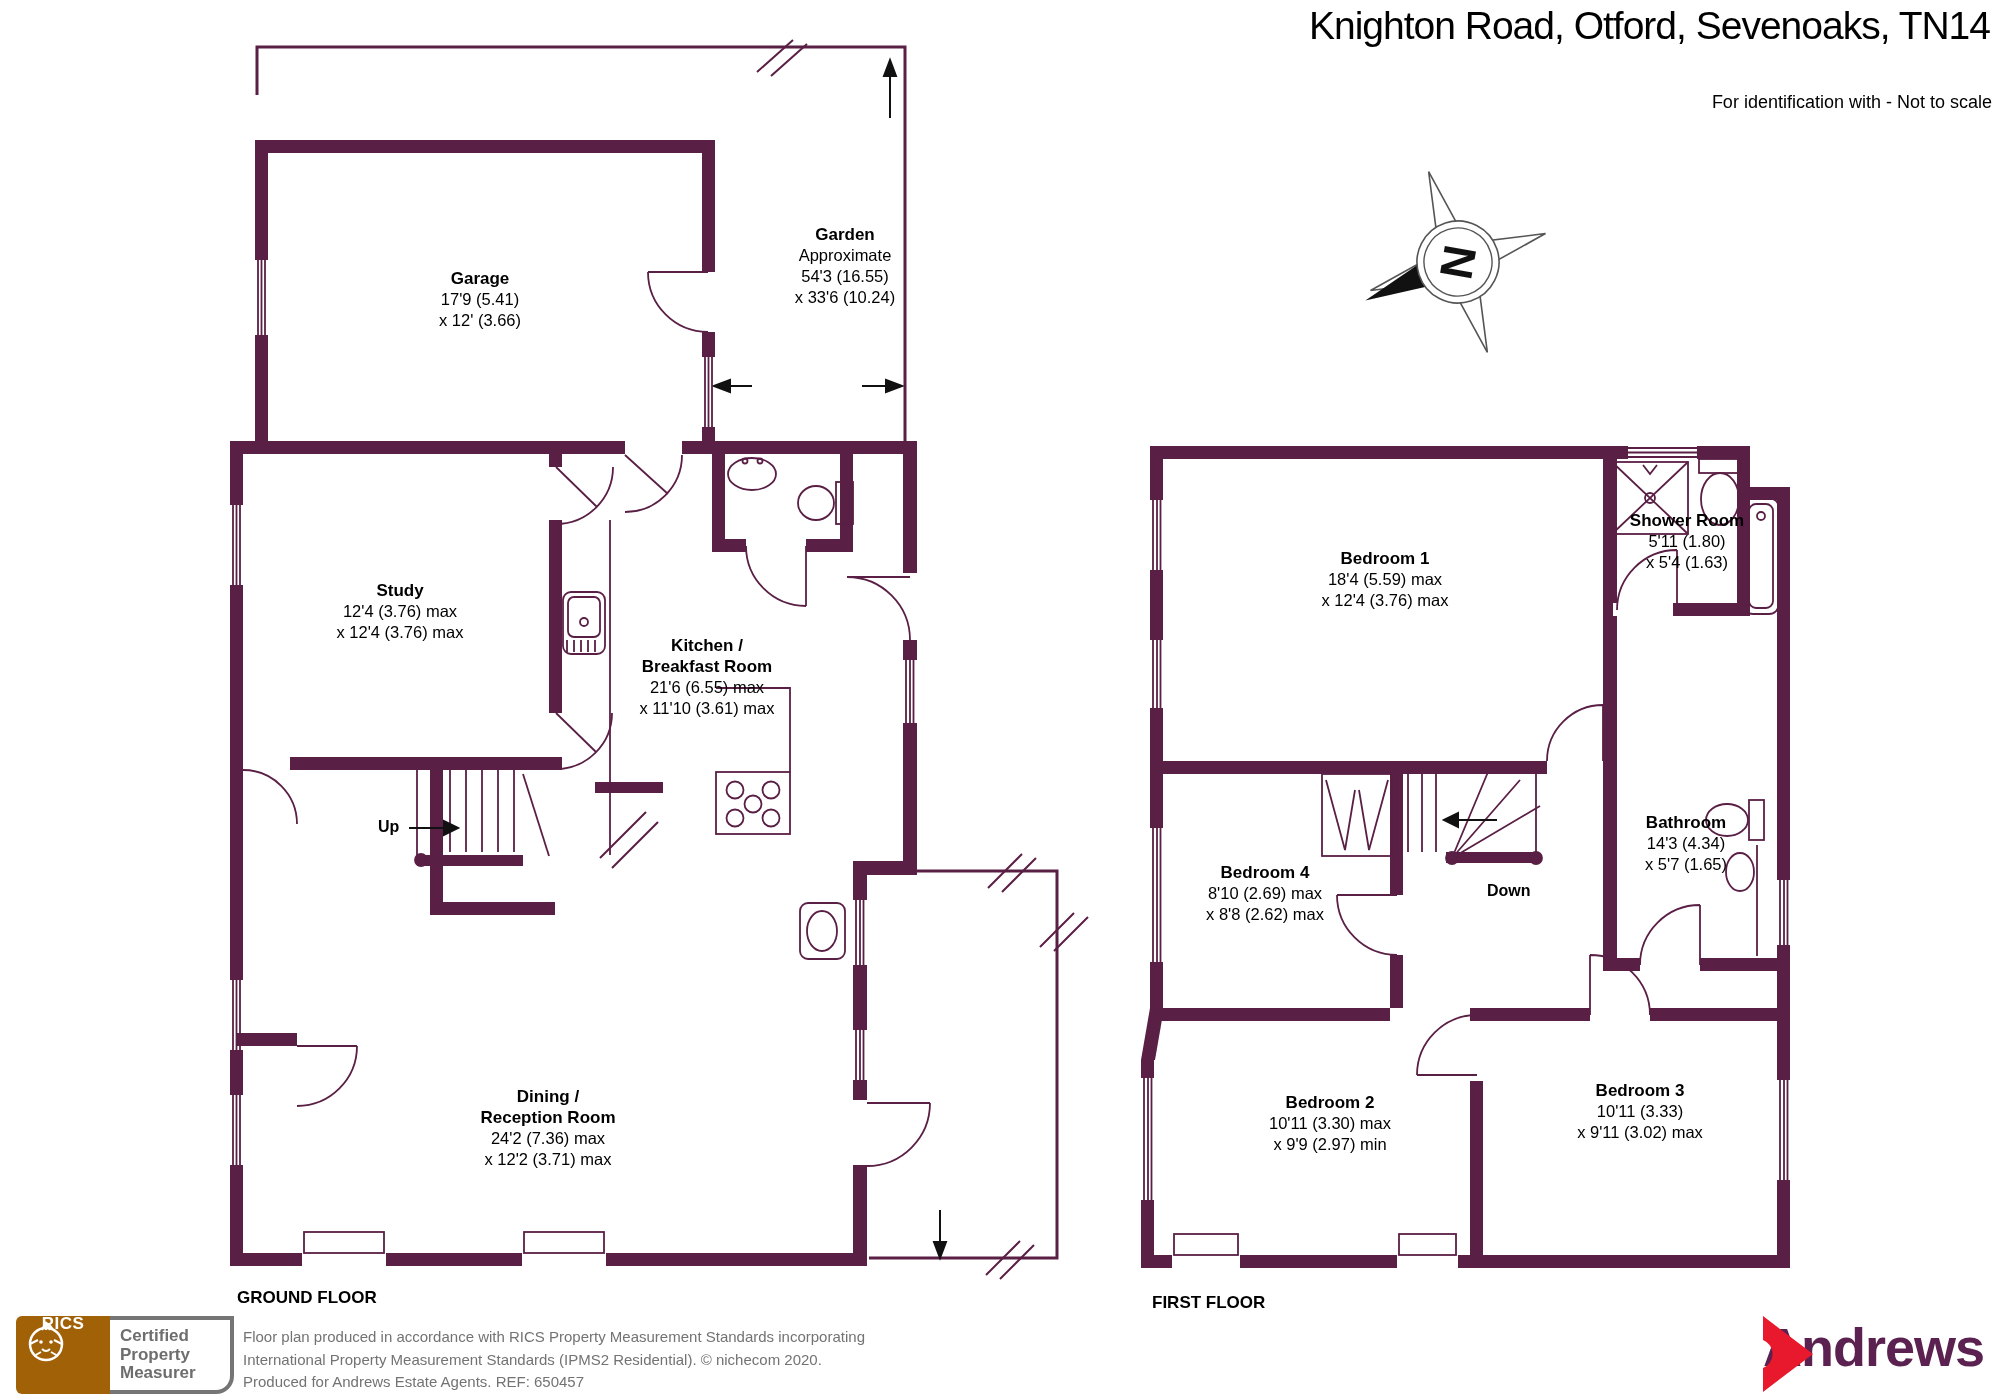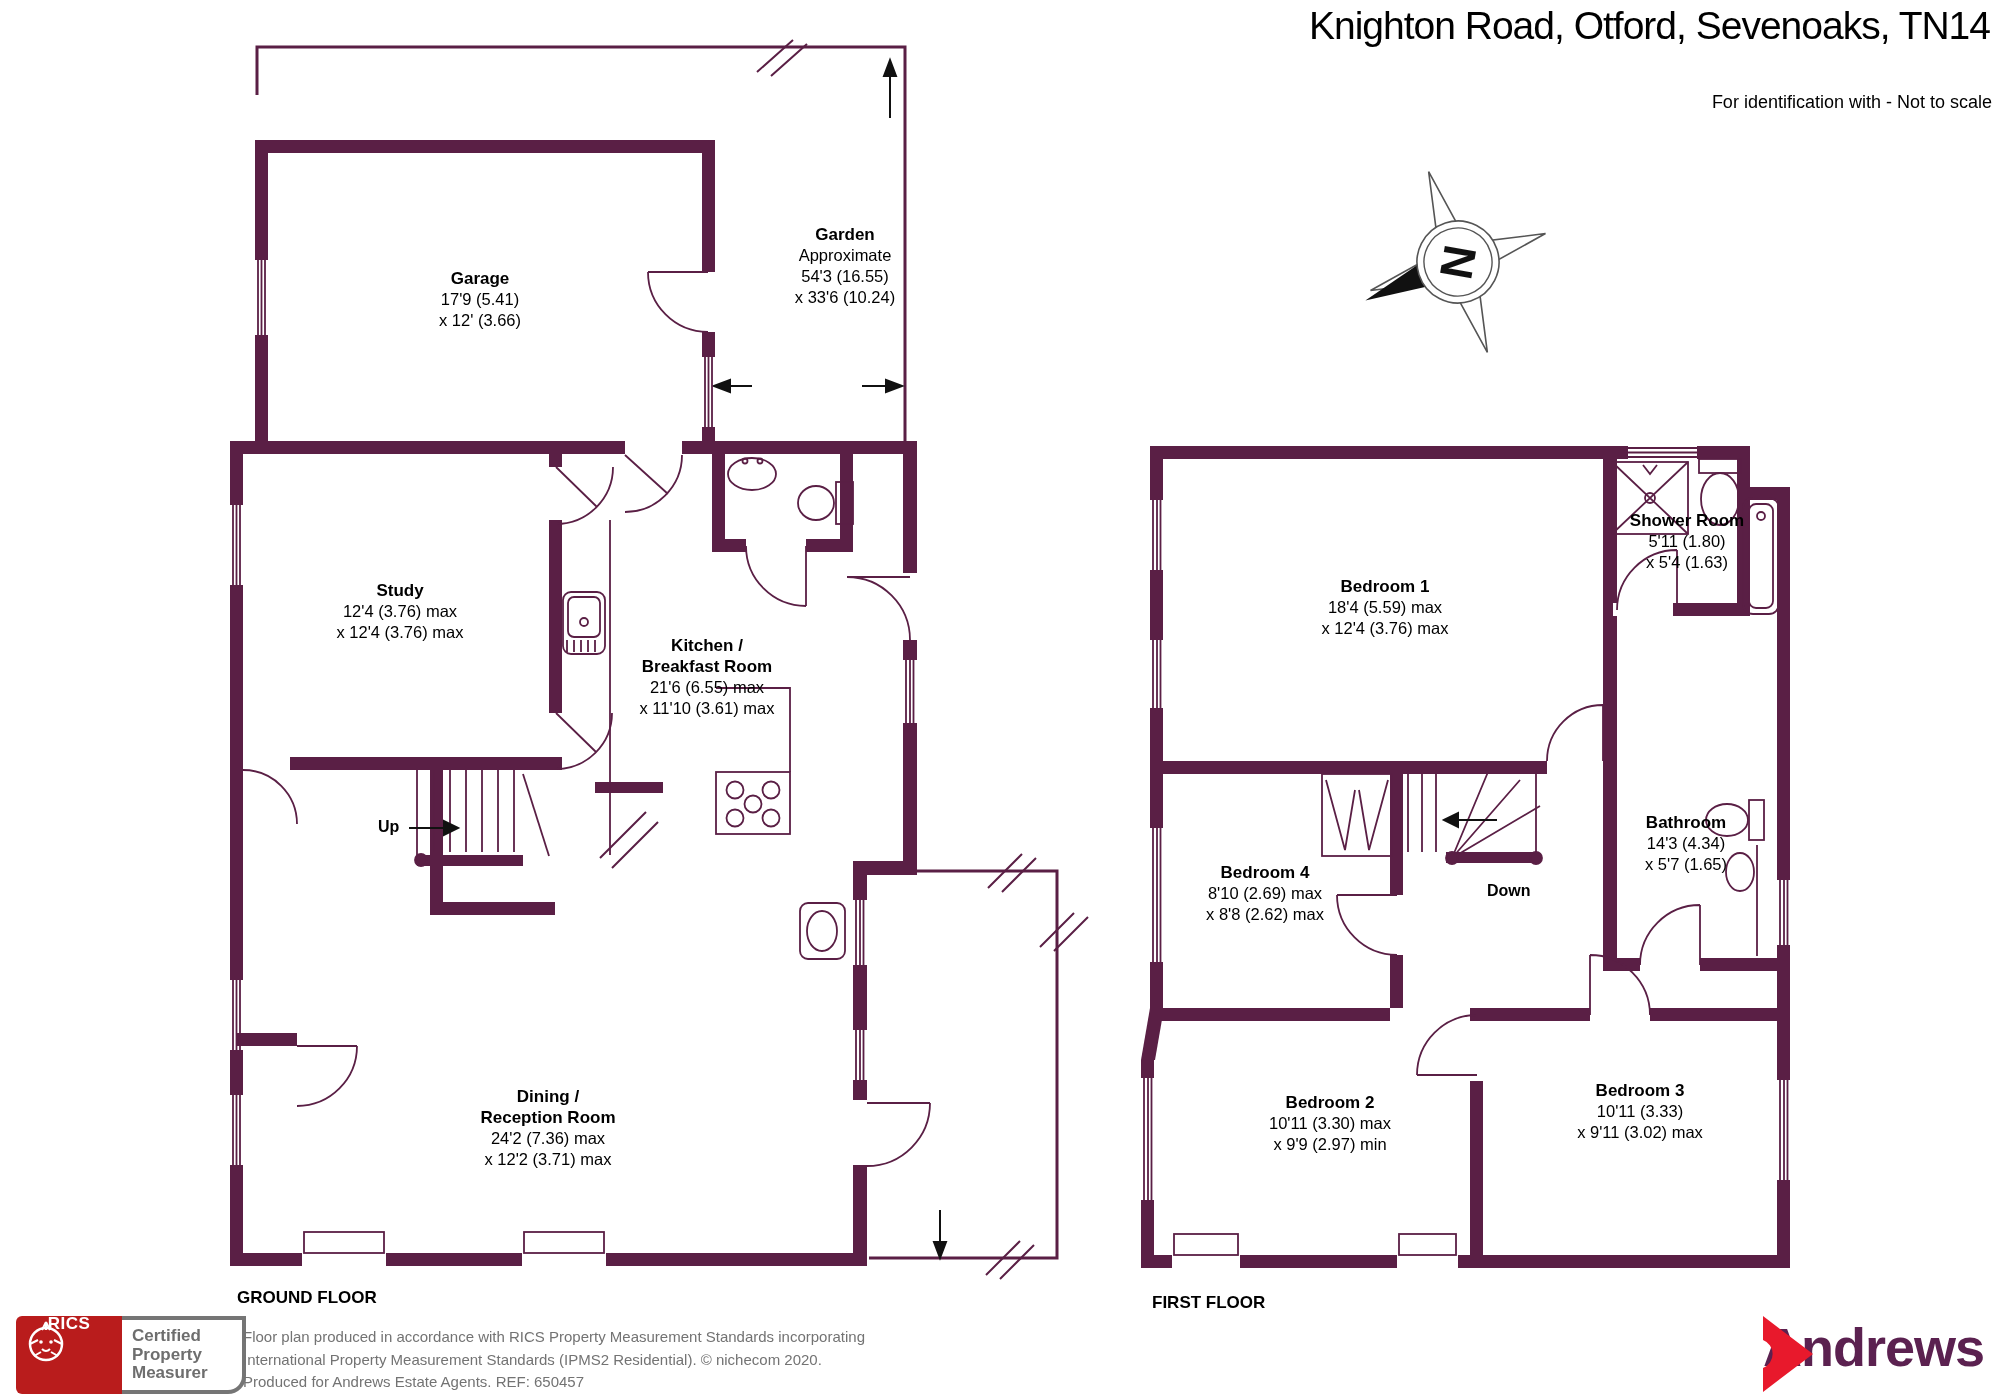--- a/index.html
+++ b/index.html
@@ -9,21 +9,21 @@
   .hdr-title{position:absolute;top:4px;right:10px;font-size:39px;font-weight:normal;letter-spacing:-1px;}
   .hdr-sub{position:absolute;top:58px;right:10px;font-size:26px;}
   .hdr-note{position:absolute;top:92px;right:8px;font-size:18px;}
   .room-label{position:absolute;transform:translateX(-50%);text-align:center;
               font-size:16.5px;line-height:21px;white-space:nowrap;}
   .room-label .rname{font-weight:bold;font-size:17px;}
   .small-bold{position:absolute;font-weight:bold;font-size:16px;}
   .floor-caption{position:absolute;font-weight:bold;font-size:17px;}
   .disclaimer{position:absolute;left:243px;top:1326px;font-size:15px;line-height:22.5px;color:#737373;}
   .rics{position:absolute;left:16px;top:1316px;display:flex;height:78px;}
-  .rics-left{width:106px;height:78px;background:#b91c1c;border-radius:6px 0 0 6px;
+  .rics-left{width:94px;height:78px;background:#a16207;border-radius:6px 0 0 6px;
              display:flex;flex-direction:column;align-items:center;justify-content:flex-start;}
   .rics-word{color:#fff;font-weight:bold;font-size:17px;letter-spacing:.5px;margin-top:-2px;}
   .rics-right{width:110px;height:70px;background:#fff;border:4px solid #757575;border-left:none;
               border-radius:0 0 18px 0;padding:0 0 0 10px;display:flex;flex-direction:column;justify-content:center;}
   .rics-right span{font-weight:bold;font-size:17px;line-height:18.5px;color:#6e6e6e;}
   .andrews{position:absolute;right:6px;top:1316px;display:flex;align-items:center;}
   .andrews-text{font-size:54px;font-weight:bold;color:#5b2150;letter-spacing:-1px;margin-right:10px;}
 </style>
 </head>
 <body>
@@ -302,21 +302,21 @@
     <span>x 11'10 (3.61) max</span>
   </div>
   <div class="room-label" style="left:548px;top:1086px;">
     <span class="rname">Dining /</span><br>
     <span class="rname">Reception Room</span><br>
     <span>24'2 (7.36) max</span><br>
     <span>x 12'2 (3.71) max</span>
   </div>
   <div class="small-bold" style="left:378px;top:818px;">Up</div>
 
-  <div class="room-label" style="left:1385px;top:576px;text-align:center;">
+  <div class="room-label" style="left:1385px;top:548px;text-align:center;">
     <span class="rname">Bedroom 1</span><br>
     <span>18'4 (5.59) max</span><br>
     <span>x 12'4 (3.76) max</span>
   </div>
   <div class="room-label" style="left:1687px;top:510px;">
     <span class="rname">Shower Room</span><br>
     <span>5'11 (1.80)</span><br>
     <span>x 5'4 (1.63)</span>
   </div>
   <div class="room-label" style="left:1265px;top:862px;">

